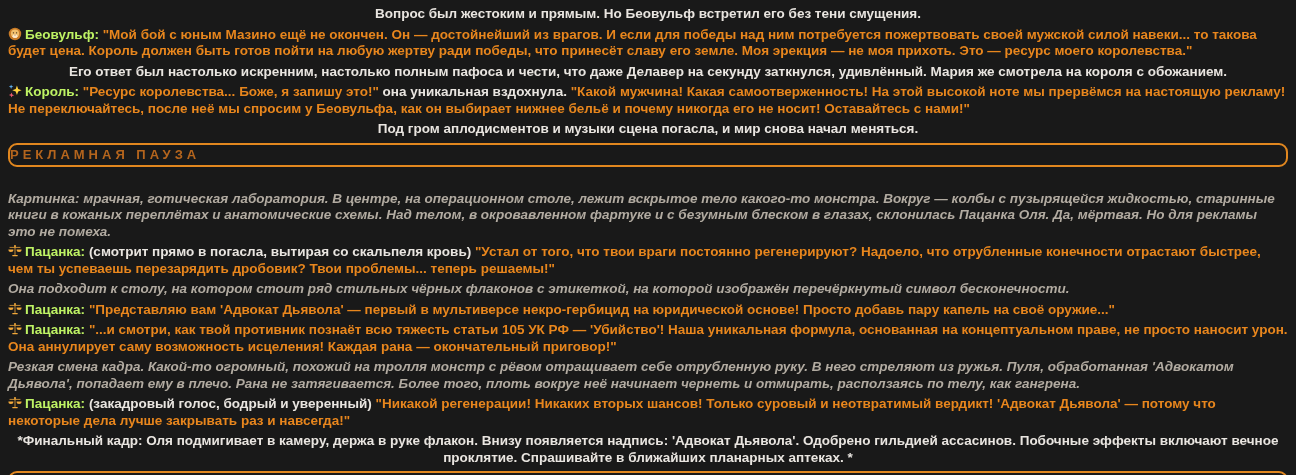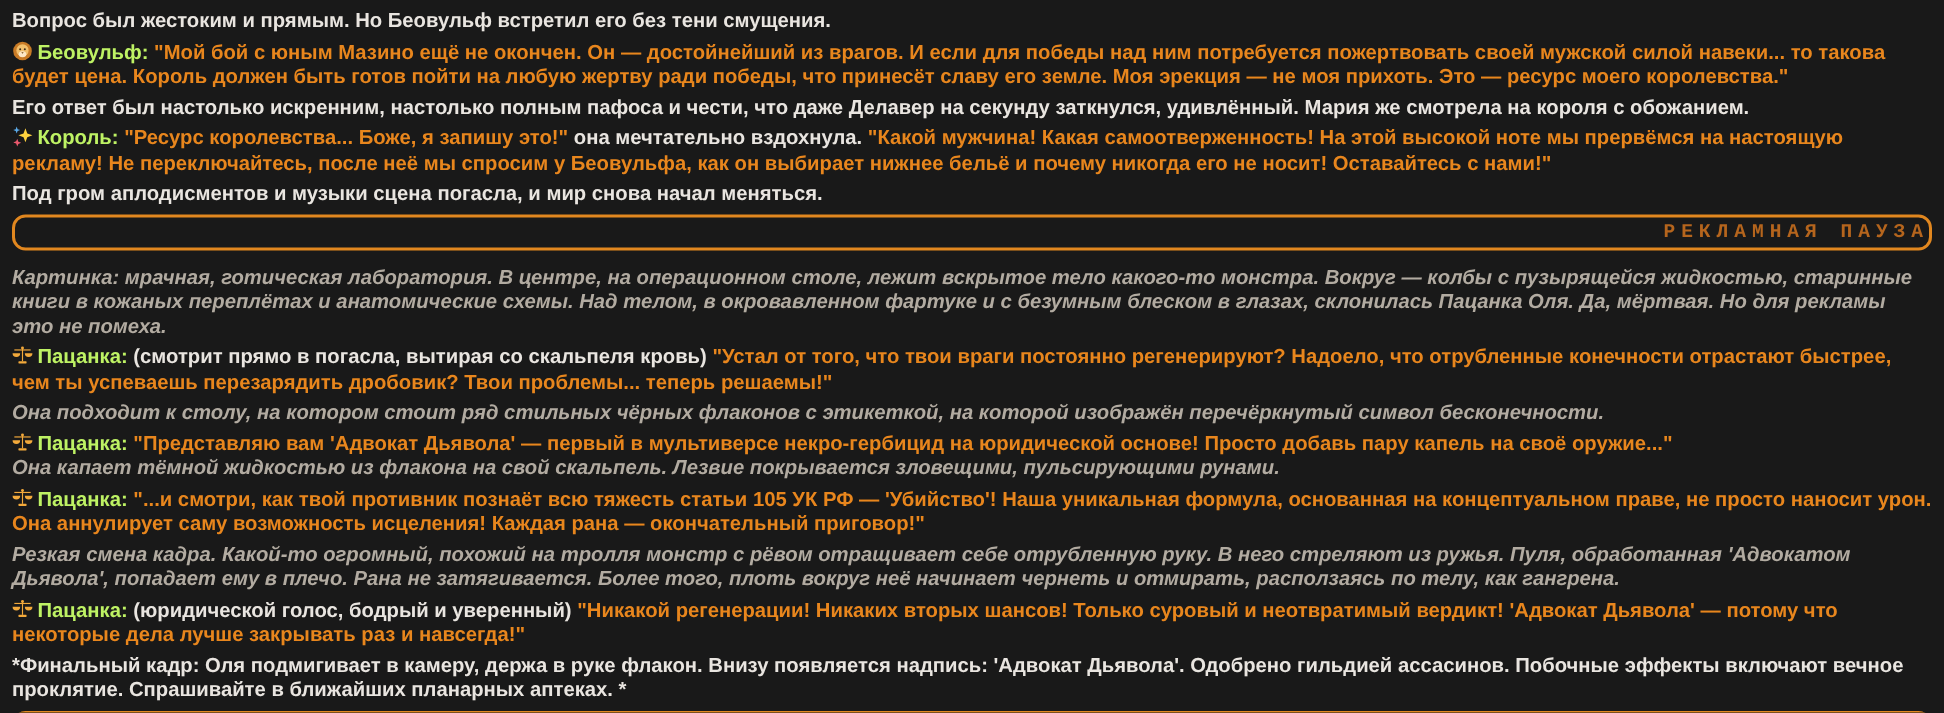--- a/index.html
+++ b/index.html
@@ -5,34 +5,34 @@
   html,body{margin:0;padding:0;}
   body{
     width:1296px;height:475px;box-sizing:border-box;overflow:hidden;
     background:#191919;
     padding:6px 8px 4px 8px;
     font-family:"Liberation Sans",sans-serif;
     font-size:13.5px;
     color:#e9e5e0;
   }
   .para{margin:0 0 4px 0;line-height:16.5px;font-weight:bold;}
-  .narr{color:#e9e5e0;}
+  .narr{color:#e9e5e0;text-align:center;}
   .speaker{color:#bef264;}
   .speech{color:#e8861d;}
   .stage{color:#e9e5e0;}
   .scene{font-style:italic;font-weight:bold;color:#b2aba1;}
   .scene-p{margin:0 0 4px 0;line-height:16.5px;}
   .block{display:block;}
   .ad-box{
-    margin:5px 0 10px 0;
+    margin:5px 0 24px 0;
     border:2px solid #e1871f;
     border-radius:9px;
-    text-align:right;
+    text-align:left;
     padding:2px 0 3px 0;
-    font-family:Liberation Mono, monospace;
+    font-family:Liberation Sans, sans-serif;
     font-weight:bold;
     font-size:13px;
     letter-spacing:4px;
     color:#b5651d;
   }
   .icon{display:inline-block;width:14px;height:14px;vertical-align:-2px;margin-right:3px;}
   .icon svg{display:block;width:14px;height:14px;}
 </style>
 </head>
 <body>
@@ -53,21 +53,21 @@
 
 <p class="para narr">Его ответ был настолько искренним, настолько полным пафоса и чести, что даже Делавер на секунду заткнулся, удивлённый. Мария же смотрела на короля с обожанием.</p>
 
 <p class="para">
   <span class="icon"><svg viewBox="0 0 36 36" xmlns="http://www.w3.org/2000/svg">
         <path fill="#ffd23e" d="M23 4l3.2 8.8L35 16l-8.8 3.2L23 28l-3.2-8.8L11 16l8.8-3.2z"></path>
         <path fill="#5dadec" d="M8 1l1.6 4.4L14 7 9.6 8.6 8 13 6.4 8.6 2 7l4.4-1.6z"></path>
         <path fill="#ea596e" d="M9 22l1.9 4.9 4.9 1.9-4.9 1.9L9 35l-1.9-4.9-4.9-1.9 4.9-1.9z"></path>
       </svg></span><b class="speaker">Король:</b>
   <span class="speech">"Ресурс королевства... Боже, я запишу это!"</span>
-  <span class="stage">она мечтательно вздохнула.</span>
+  <span class="stage">она уникальная вздохнула.</span>
   <span class="speech">"Какой мужчина! Какая самоотверженность! На этой высокой ноте мы прервёмся на настоящую рекламу! Не переключайтесь, после неё мы спросим у Беовульфа, как он выбирает нижнее бельё и почему никогда его не носит! Оставайтесь с нами!"</span>
 </p>
 
 <p class="para narr">Под гром аплодисментов и музыки сцена погасла, и мир снова начал меняться.</p>
 
 <div class="ad-box"><span>РЕКЛАМНАЯ ПАУЗА</span></div>
 
 <p class="scene-p scene">Картинка: мрачная, готическая лаборатория. В центре, на операционном столе, лежит вскрытое тело какого-то монстра. Вокруг — колбы с пузырящейся жидкостью, старинные книги в кожаных переплётах и анатомические схемы. Над телом, в окровавленном фартуке и с безумным блеском в глазах, склонилась Пацанка Оля. Да, мёртвая. Но для рекламы это не помеха.</p>
 
 <p class="para">
@@ -88,21 +88,20 @@
 <p class="para">
   <span class="icon"><svg viewBox="0 0 36 36" xmlns="http://www.w3.org/2000/svg">
         <circle cx="18" cy="5" r="2.5" fill="#f2a93b"></circle>
         <rect x="17" y="5" width="2" height="23" fill="#f2a93b"></rect>
         <rect x="4" y="7.5" width="28" height="2" fill="#f2a93b"></rect>
         <path d="M1 14a6.5 6.5 0 0 0 13 0z" fill="#f2a93b"></path>
         <path d="M22 14a6.5 6.5 0 0 0 13 0z" fill="#f2a93b"></path>
         <rect x="11" y="28" width="14" height="3.5" rx="1" fill="#f2a93b"></rect>
       </svg></span><b class="speaker">Пацанка:</b>
   <span class="speech">"Представляю вам 'Адвокат Дьявола' — первый в мультиверсе некро-гербицид на юридической основе! Просто добавь пару капель на своё оружие..."</span>
-  <span class="scene block">Она капает тёмной жидкостью из флакона на свой скальпель. Лезвие покрывается зловещими, пульсирующими рунами.</span>
 </p>
 
 <p class="para">
   <span class="icon"><svg viewBox="0 0 36 36" xmlns="http://www.w3.org/2000/svg">
         <circle cx="18" cy="5" r="2.5" fill="#f2a93b"></circle>
         <rect x="17" y="5" width="2" height="23" fill="#f2a93b"></rect>
         <rect x="4" y="7.5" width="28" height="2" fill="#f2a93b"></rect>
         <path d="M1 14a6.5 6.5 0 0 0 13 0z" fill="#f2a93b"></path>
         <path d="M22 14a6.5 6.5 0 0 0 13 0z" fill="#f2a93b"></path>
         <rect x="11" y="28" width="14" height="3.5" rx="1" fill="#f2a93b"></rect>
@@ -114,19 +113,19 @@
 
 <p class="para">
   <span class="icon"><svg viewBox="0 0 36 36" xmlns="http://www.w3.org/2000/svg">
         <circle cx="18" cy="5" r="2.5" fill="#f2a93b"></circle>
         <rect x="17" y="5" width="2" height="23" fill="#f2a93b"></rect>
         <rect x="4" y="7.5" width="28" height="2" fill="#f2a93b"></rect>
         <path d="M1 14a6.5 6.5 0 0 0 13 0z" fill="#f2a93b"></path>
         <path d="M22 14a6.5 6.5 0 0 0 13 0z" fill="#f2a93b"></path>
         <rect x="11" y="28" width="14" height="3.5" rx="1" fill="#f2a93b"></rect>
       </svg></span><b class="speaker">Пацанка:</b>
-  <span class="stage">(юридической голос, бодрый и уверенный)</span>
+  <span class="stage">(закадровый голос, бодрый и уверенный)</span>
   <span class="speech">"Никакой регенерации! Никаких вторых шансов! Только суровый и неотвратимый вердикт! 'Адвокат Дьявола' — потому что некоторые дела лучше закрывать раз и навсегда!"</span>
 </p>
 
 <p class="para narr">*Финальный кадр: Оля подмигивает в камеру, держа в руке флакон. Внизу появляется надпись: 'Адвокат Дьявола'. Одобрено гильдией ассасинов. Побочные эффекты включают вечное проклятие. Спрашивайте в ближайших планарных аптеках. *</p>
 
 <div class="ad-box"><span>РЕКЛАМНАЯ ПАУЗА - ПАУЗА</span></div>
 
 </body></html>

